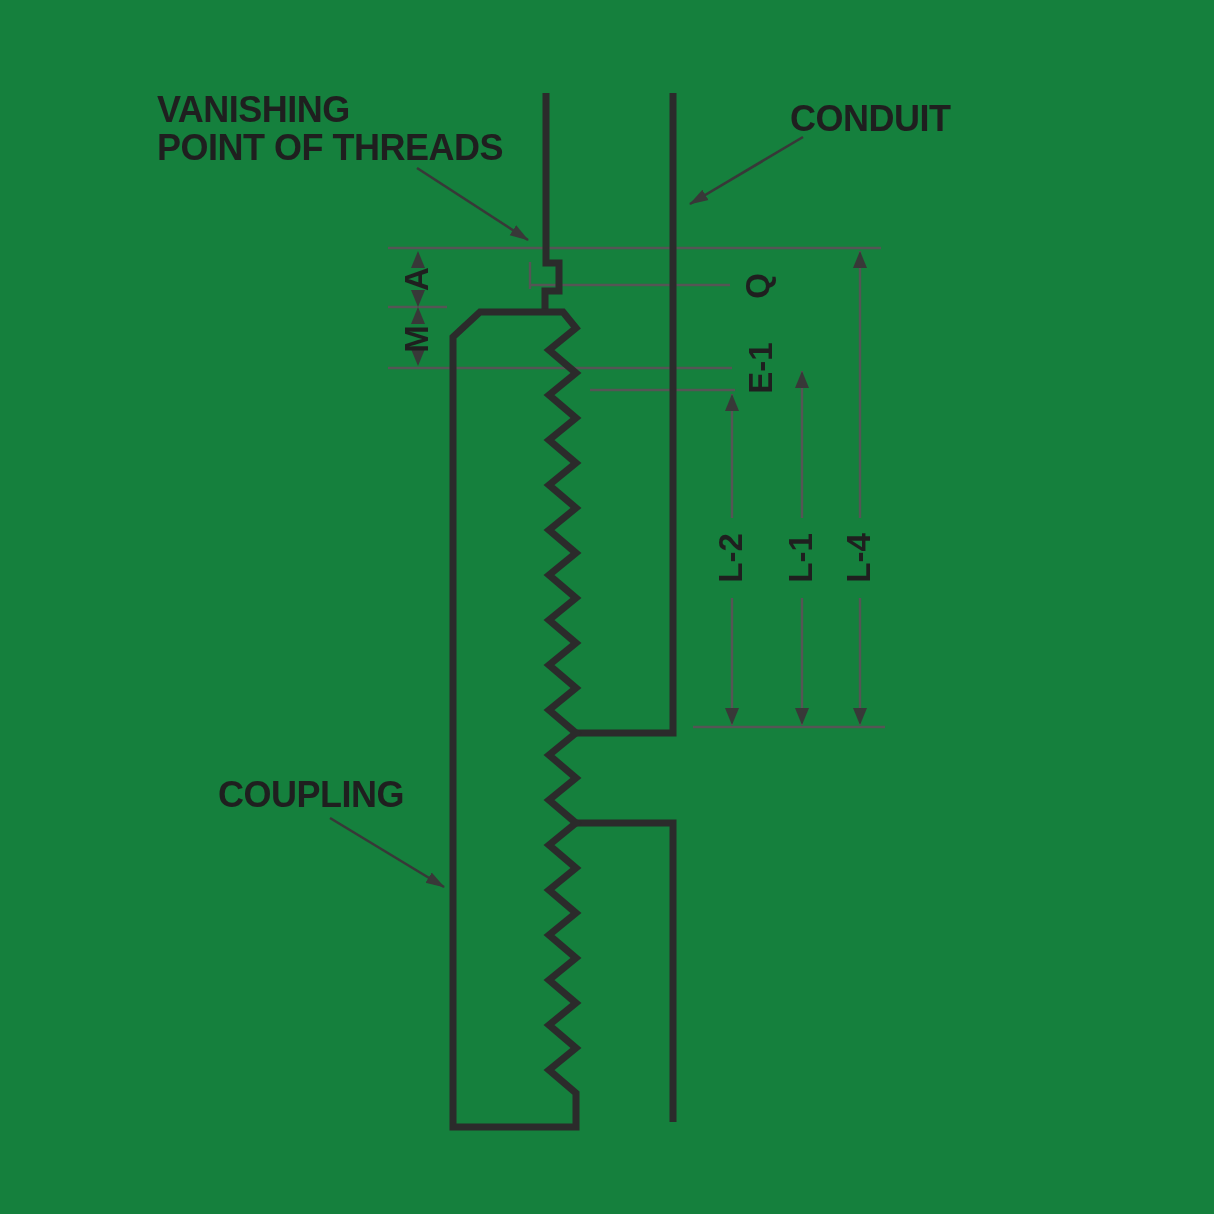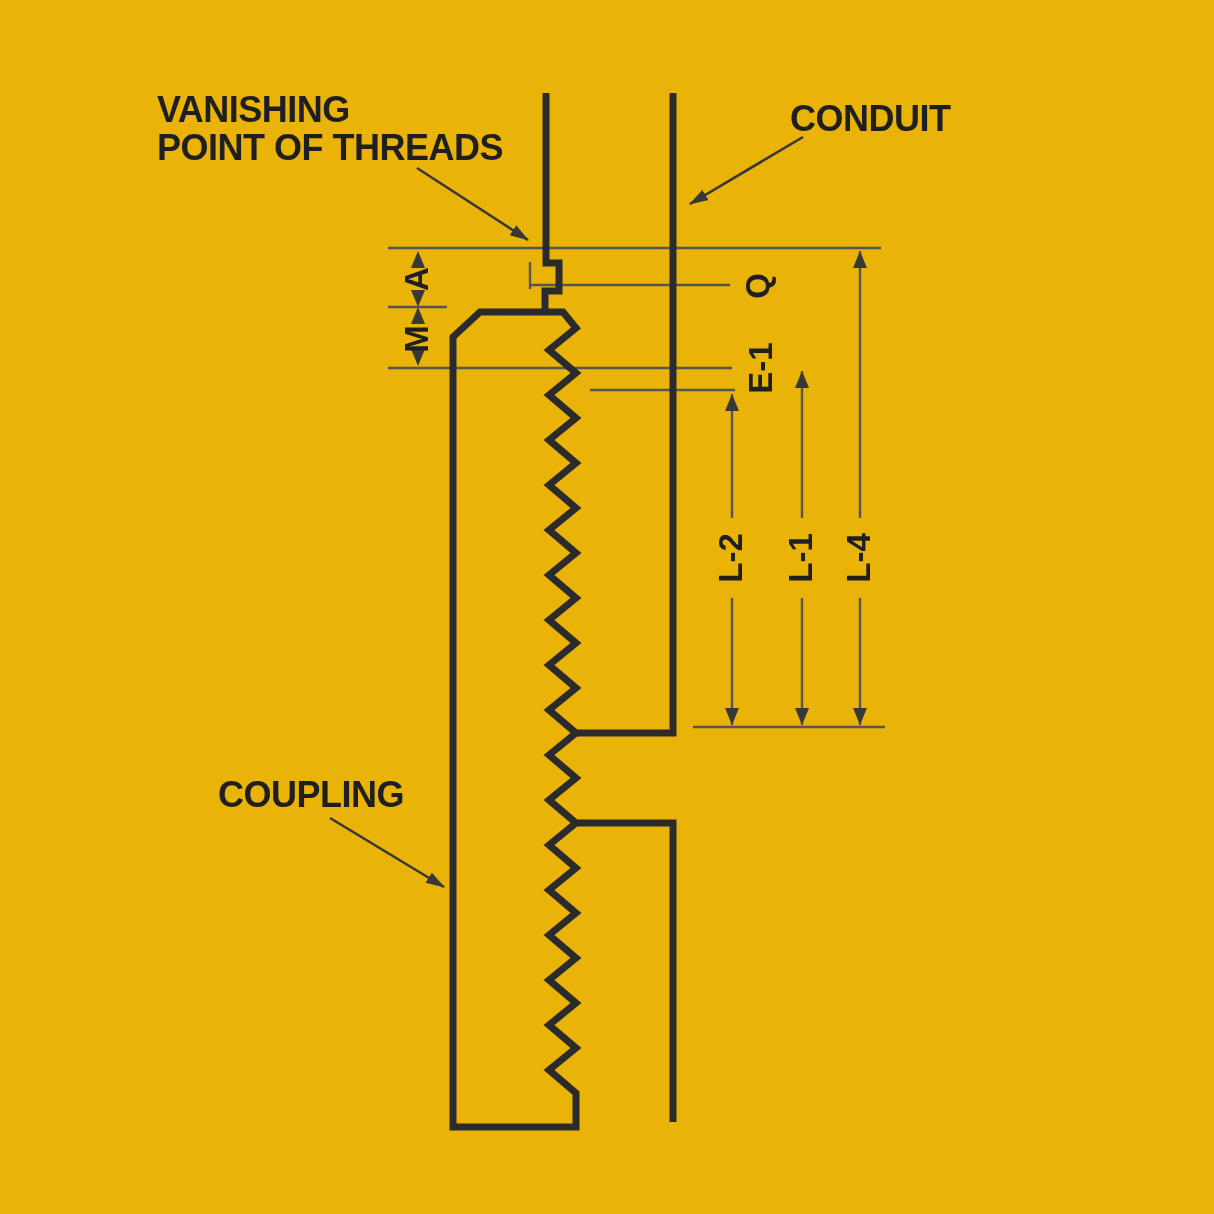--- a/index.html
+++ b/index.html
@@ -2,21 +2,21 @@
 <html><head>
 <meta charset="utf-8">
 <style>
   html,body{margin:0;padding:0;}
   body{
     width:1214px;height:1214px;
     background:#ffffff;
     font-family:"Liberation Sans", sans-serif;
     overflow:hidden;
   }
-  .stage{position:relative;width:1214px;height:1214px;background:#eab308;}
+  .stage{position:relative;width:1214px;height:1214px;background:#15803d;}
   svg{position:absolute;left:0;top:0;}
   .cap{
     font-family:"Liberation Sans", sans-serif;
     font-weight:700;font-size:36px;fill:#1f1f1f;letter-spacing:-0.5px;
   }
   .dim{
     font-family:"Liberation Sans", sans-serif;
     font-weight:700;font-size:33px;fill:#1f1f1f;
     text-anchor:middle;dominant-baseline:central;
   }

